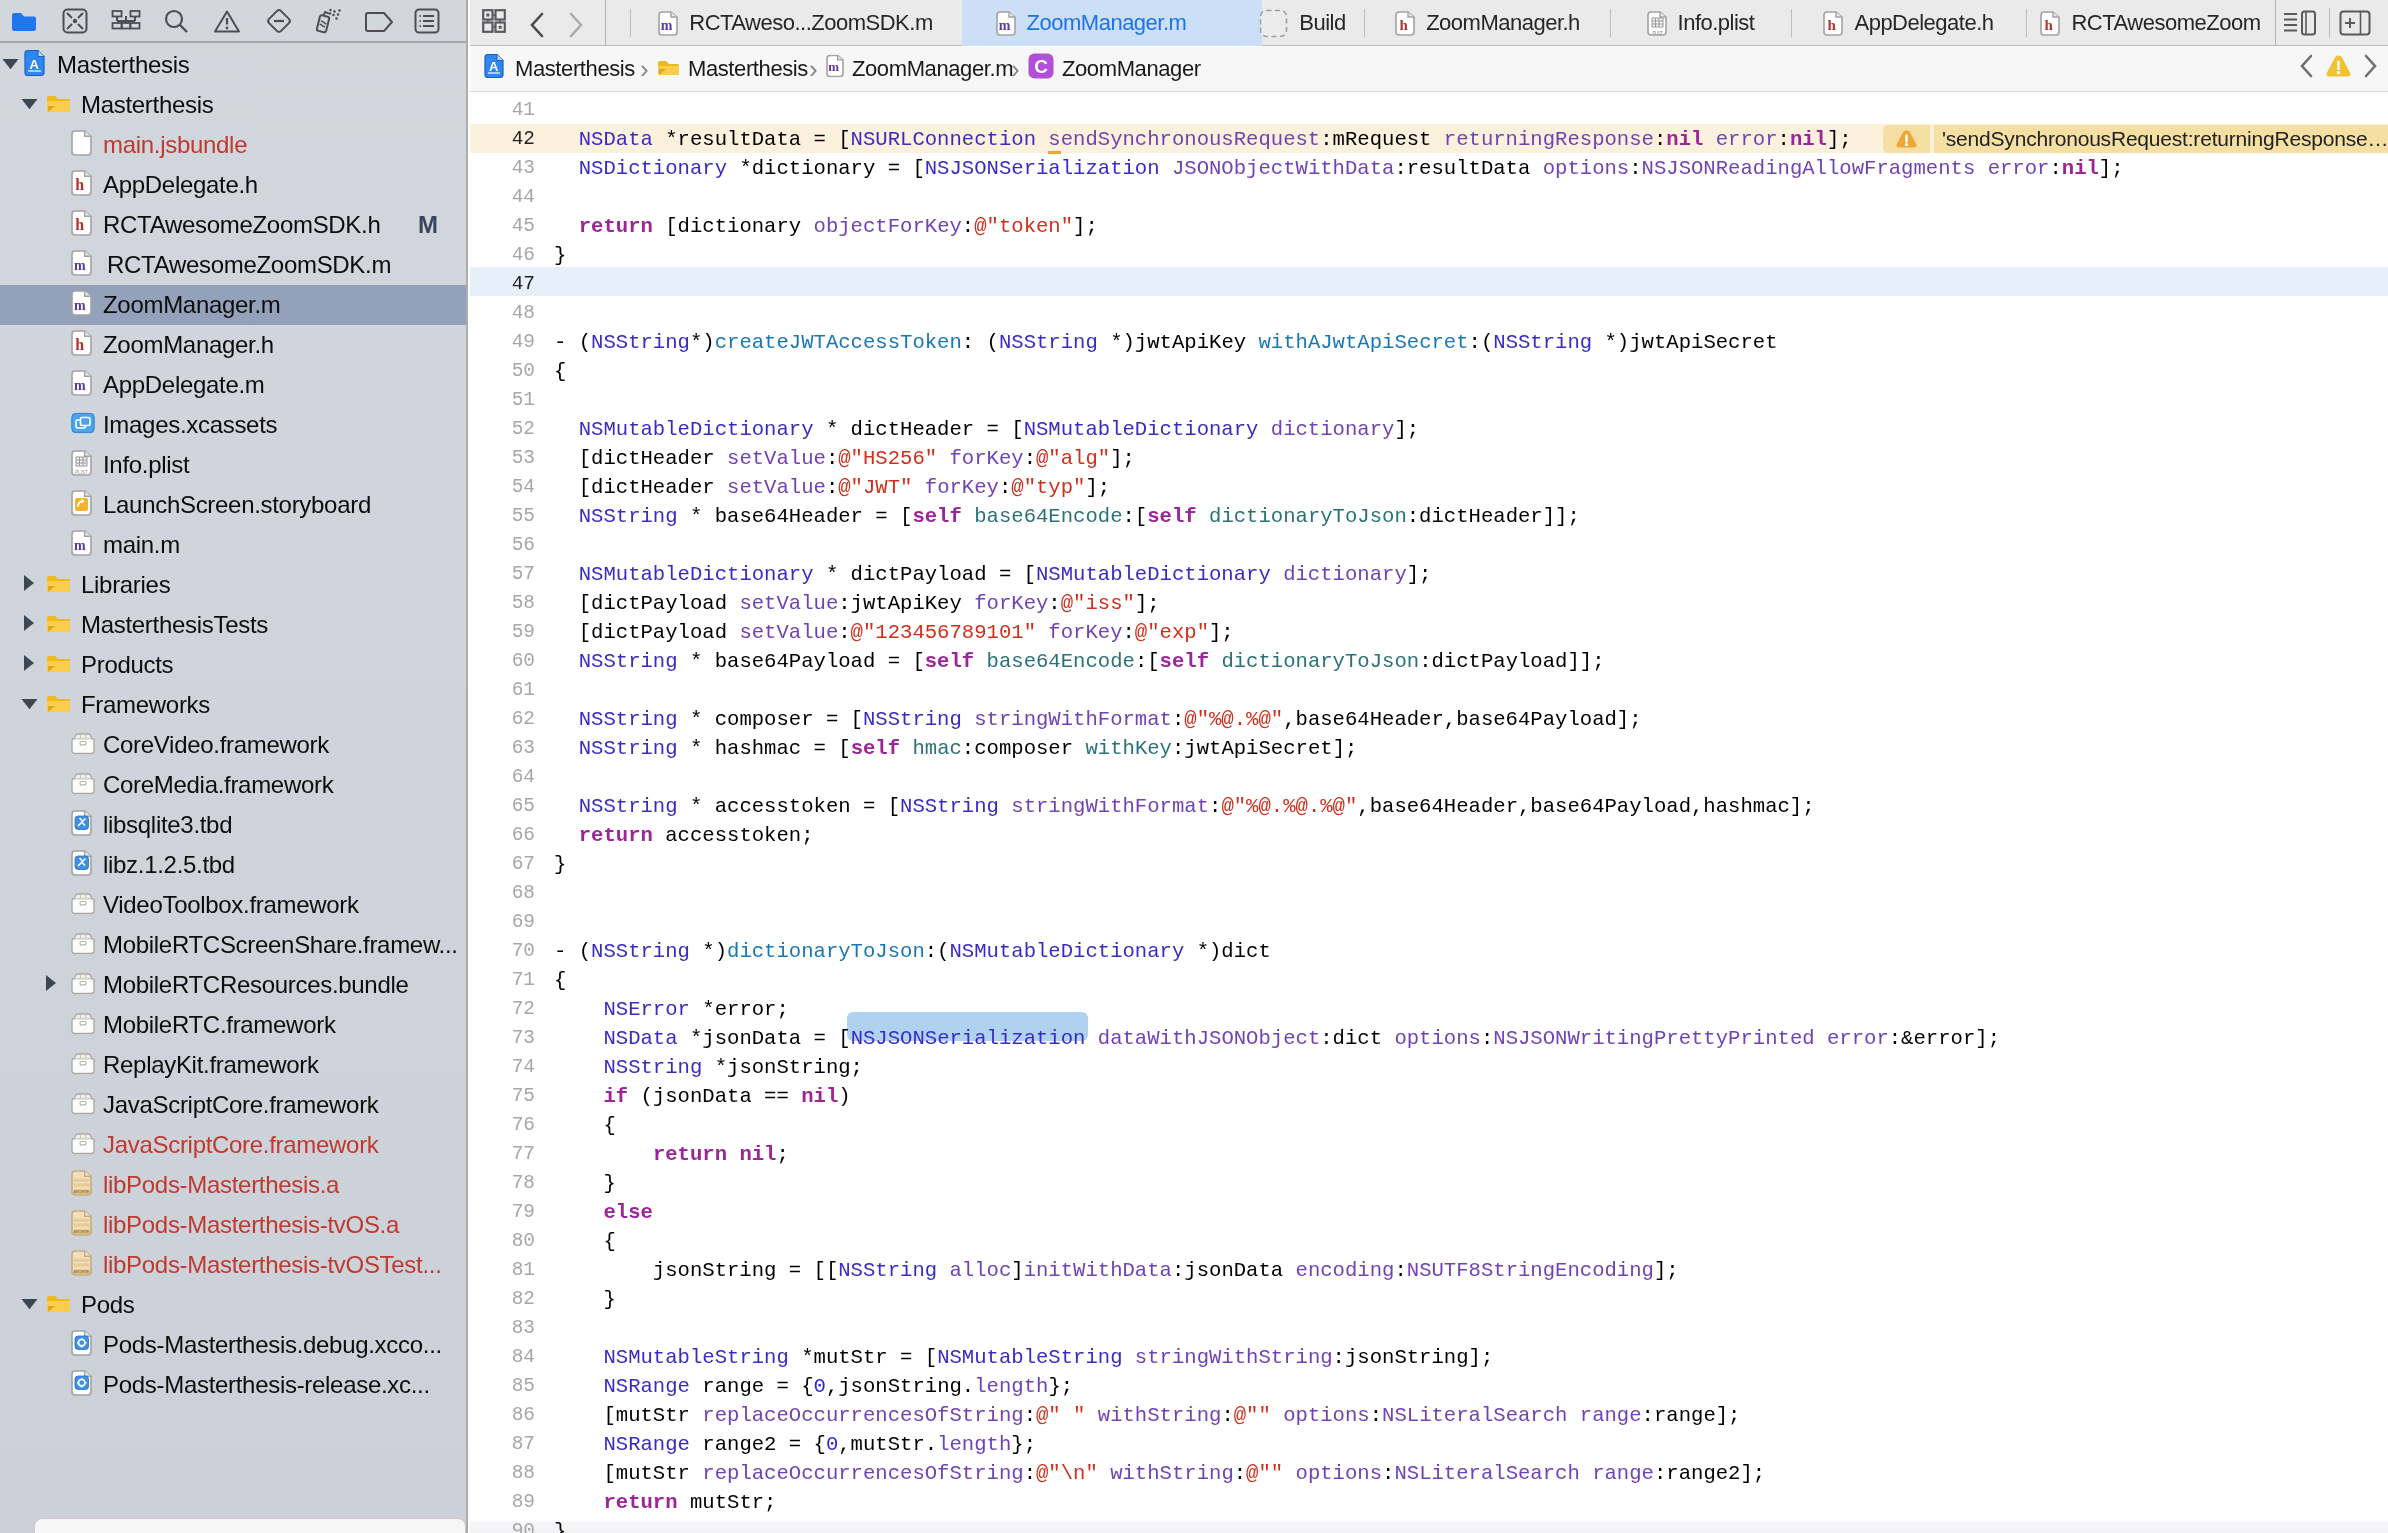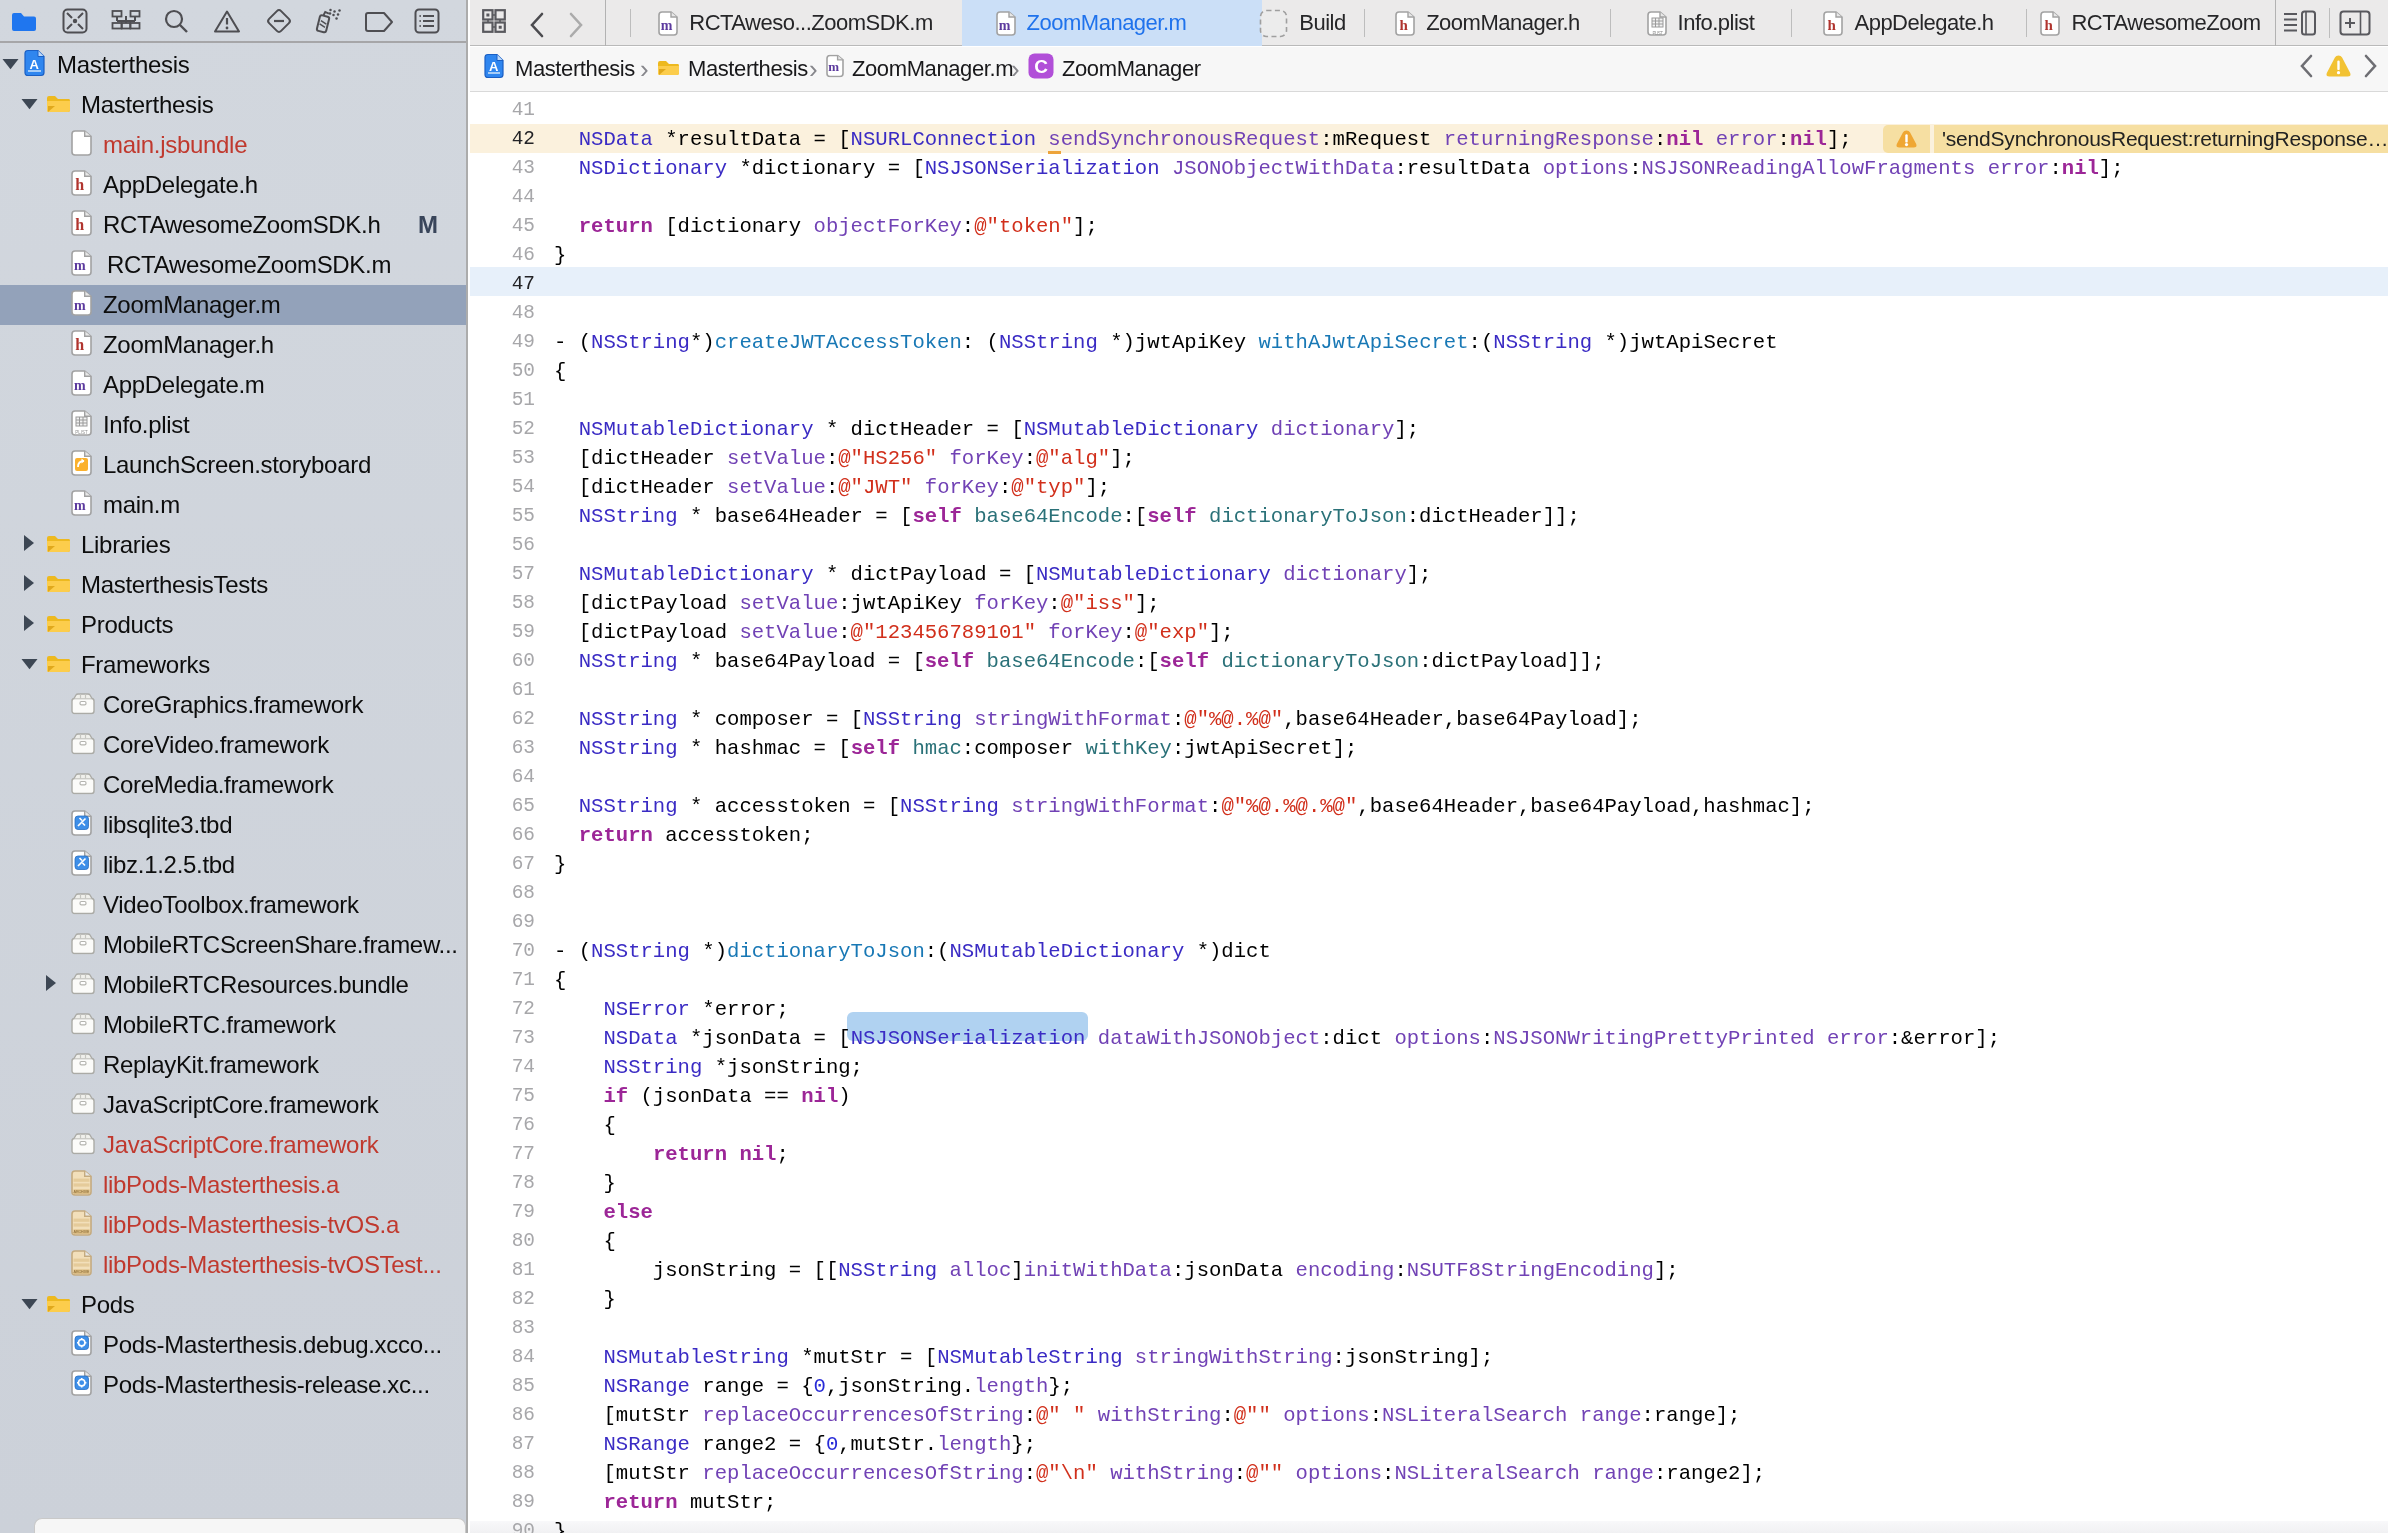--- a/index.html
+++ b/index.html
@@ -195,20 +195,28 @@
         </div>
 <div class="row">
           <span class="ic" style="left:71px"><svg width="21" height="26" viewBox="0 0 21 26">
               <path d="M1 4 Q1 1 4 1 L13.7 1 L20 6.3 L20 22 Q20 25 17 25 L4 25 Q1 25 1 22 Z" fill="#ffffff" stroke="#a2a2a2" stroke-width="1.6"></path>
               <path d="M13.7 1 L13.7 6.3 L20 6.3" fill="#e8e8e8" stroke="#a2a2a2" stroke-width="1.4"></path>
               <text x="8.82" y="19.5" font-family="Liberation Serif,serif" font-weight="bold" font-size="14" fill="#5c3a9e" text-anchor="middle">m</text>
             </svg></span>
           <span class="lbl" style="left:103px">AppDelegate.m</span>
         </div>
 <div class="row">
+          <span class="ic" style="left:71px"><svg width="24" height="21" viewBox="0 0 24 21">
+              <rect x="0.8" y="0.8" width="22.4" height="19.4" rx="4" fill="#4aa3ee" stroke="#2f7fd0" stroke-width="1"></rect>
+              <rect x="5" y="7.5" width="9.5" height="8" rx="1.5" fill="none" stroke="#fff" stroke-width="1.6"></rect>
+              <rect x="9.5" y="5" width="9.5" height="8" rx="1.5" fill="#4aa3ee" stroke="#fff" stroke-width="1.6"></rect>
+            </svg></span>
+          <span class="lbl" style="left:103px">Images.xcassets</span>
+        </div>
+<div class="row">
           <span class="ic" style="left:71px"><svg width="21" height="26" viewBox="0 0 21 26">
               <path d="M1 4 Q1 1 4 1 L13.7 1 L20 6.3 L20 22 Q20 25 17 25 L4 25 Q1 25 1 22 Z" fill="#ffffff" stroke="#a2a2a2" stroke-width="1.6"></path>
               <path d="M13.7 1 L13.7 6.3 L20 6.3" fill="#e8e8e8" stroke="#a2a2a2" stroke-width="1.4"></path>
               <g stroke="#9a9a9a" stroke-width="1">
                 <rect x="5" y="7" width="11" height="9" fill="#f2f2f2"></rect>
                 <line x1="5" y1="10" x2="16" y2="10"></line>
                 <line x1="5" y1="13" x2="16" y2="13"></line>
                 <line x1="8.5" y1="7" x2="8.5" y2="16"></line>
                 <line x1="12" y1="7" x2="12" y2="16"></line>
               </g>
@@ -270,29 +278,20 @@
 <div class="row">
           <span class="tri" style="left:21px"><svg width="17" height="12" viewBox="0 0 17 12">
               <path d="M0.5 1 L16.5 1 L8.5 11.24 Z" fill="#3d4754"></path>
             </svg></span>
           <span class="ic" style="left:46px"><svg width="25" height="20" viewBox="0 0 25 20">
               <path d="M1 5 Q1 3 3 3 L9 3 L12 6 L23 6 Q24 6 24 8 L24 17 Q24 19 22 19 L3 19 Q1 19 1 17 Z" fill="#edb91f"></path>
               <path d="M1 8 L24 8 L24 17 Q24 19 22 19 L3 19 Q1 19 1 17 Z" fill="#fccd4c"></path>
               <path d="M2 19 L9 13 L2 13 Z" fill="#e0a81c"></path>
             </svg></span>
           <span class="lbl" style="left:81px">Frameworks</span>
-        </div>
-<div class="row">
-          <span class="ic" style="left:71px"><svg width="24" height="23" viewBox="0 0 24 23">
-              <rect x="1" y="7" width="22" height="15" rx="2.5" fill="#fbfbf9" stroke="#ababa6" stroke-width="1.4"></rect>
-              <path d="M3 7 L5 3.5 Q5.6 2.5 7 2.5 L17 2.5 Q18.4 2.5 19 3.5 L21 7" fill="#f0f0ec" stroke="#ababa6" stroke-width="1.4"></path>
-              <path d="M9.5 2.8 L9.5 7 M14.5 2.8 L14.5 7" stroke="#c5c5c0" stroke-width="1.2"></path>
-              <rect x="9" y="10" width="6" height="3.4" rx="1.4" fill="#ffffff" stroke="#b5b5b0" stroke-width="1.2"></rect>
-            </svg></span>
-          <span class="lbl" style="left:103px">CoreGraphics.framework</span>
         </div>
 <div class="row">
           <span class="ic" style="left:71px"><svg width="24" height="23" viewBox="0 0 24 23">
               <rect x="1" y="7" width="22" height="15" rx="2.5" fill="#fbfbf9" stroke="#ababa6" stroke-width="1.4"></rect>
               <path d="M3 7 L5 3.5 Q5.6 2.5 7 2.5 L17 2.5 Q18.4 2.5 19 3.5 L21 7" fill="#f0f0ec" stroke="#ababa6" stroke-width="1.4"></path>
               <path d="M9.5 2.8 L9.5 7 M14.5 2.8 L14.5 7" stroke="#c5c5c0" stroke-width="1.2"></path>
               <rect x="9" y="10" width="6" height="3.4" rx="1.4" fill="#ffffff" stroke="#b5b5b0" stroke-width="1.2"></rect>
             </svg></span>
           <span class="lbl" style="left:103px">CoreVideo.framework</span>
         </div>

